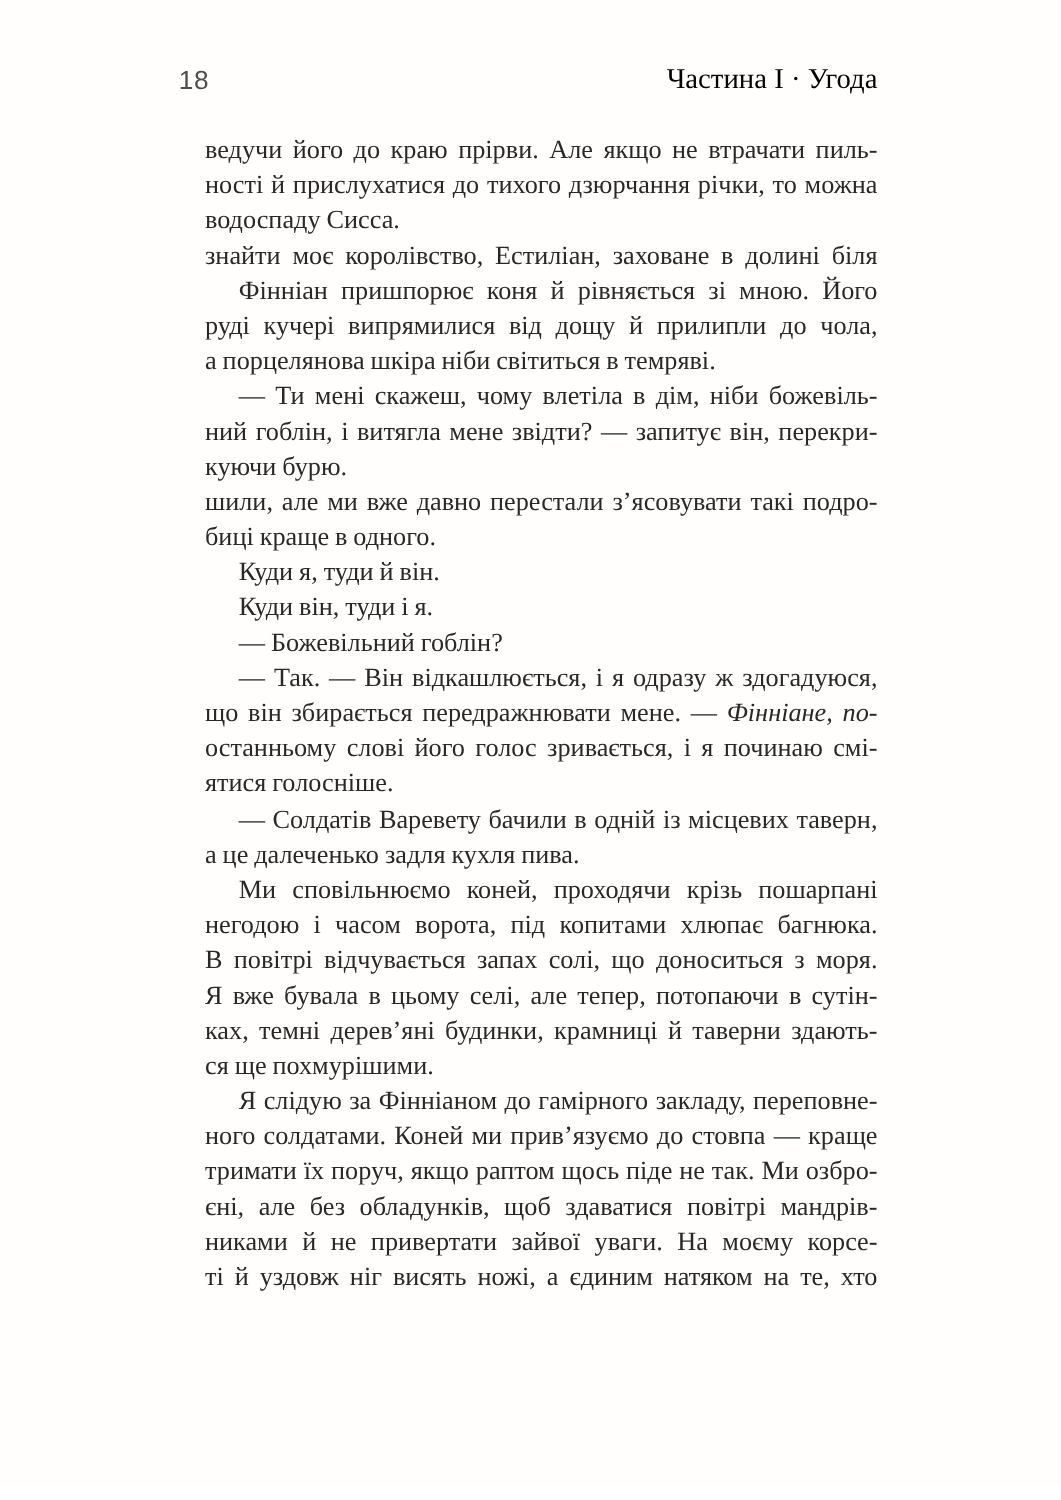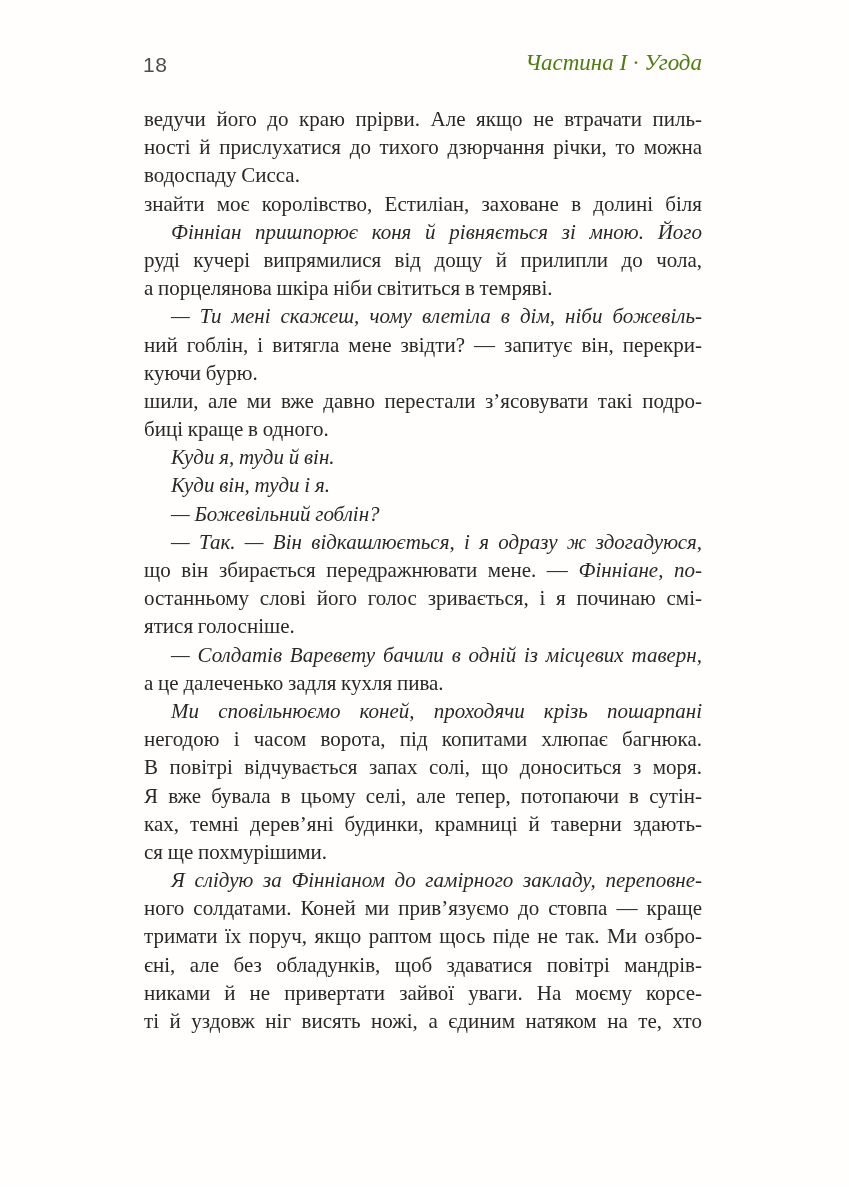--- a/index.html
+++ b/index.html
@@ -22,47 +22,46 @@
     font-family: "Liberation Sans", "DejaVu Sans", sans-serif;
     font-size: 21px;
     letter-spacing: 0.5px;
     color: #4d4d4d;
   }
   .running-head {
     position: absolute;
     right: 147px;
     top: 50px;
     font-family: "Liberation Serif", "DejaVu Serif", serif;
-    font-style: italic;
     font-size: 23px;
-    color: #4d7c0f;
+    color: #000000;
     text-align: right;
   }
   .text-block {
     position: absolute;
     left: 144px;
     top: 105px;
     width: 558px;
     font-size: 21px;
     line-height: 28.2px;
     color: #282828;
   }
   .line {
     height: 28.2px;
     overflow: hidden;
     text-align: justify;
     text-align-last: justify;
     word-spacing: -0.5px;
+    margin-left: 20px;
   }
   .line.par-end {
     text-align-last: auto;
   }
   .line.indent {
     text-indent: 27px;
-    font-style: italic;
   }
   .line em {
   }
 </style>
 </head>
 <body>
 
 <div class="page">
   <div class="folio">18</div>
   <div class="running-head">Частина I · Угода</div>

